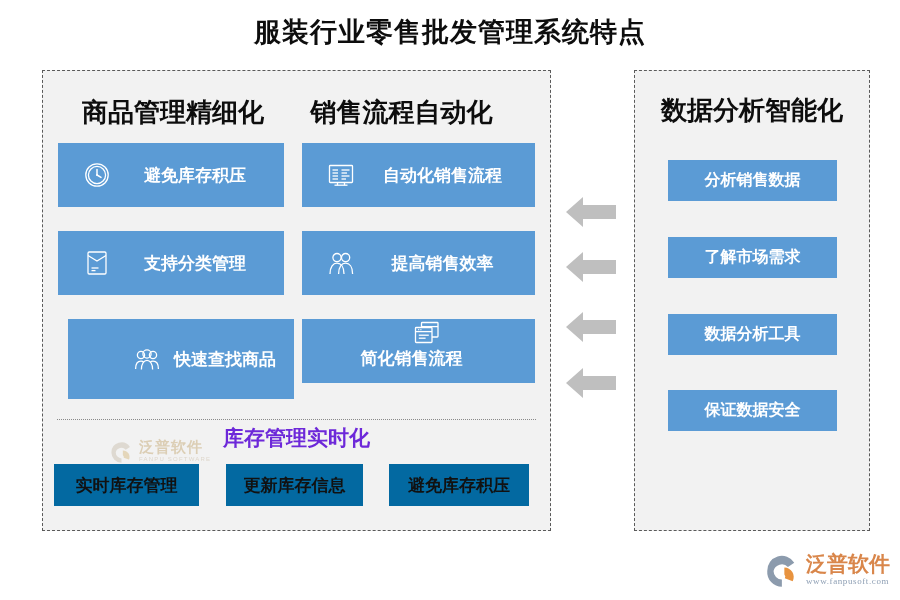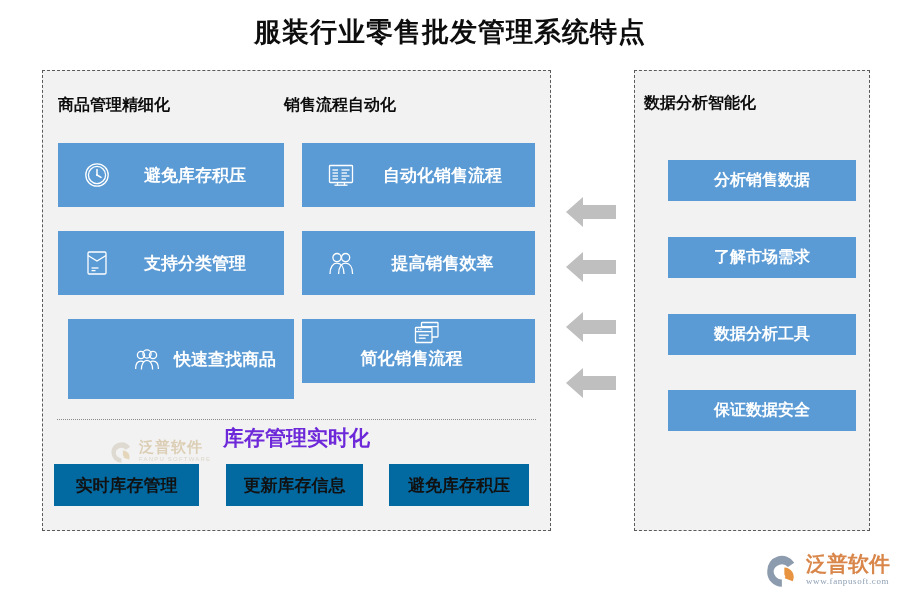--- a/index.html
+++ b/index.html
@@ -46,22 +46,22 @@
   .panel-right {
     left: 634px;
     top: 70px;
     width: 236px;
     height: 461px;
   }
 
   
   .col-head {
     position: absolute;
-    text-align: left;
-    font-size: 16px;
+    text-align: center;
+    font-size: 26px;
     font-weight: bold;
     color: #0d0d0d;
     font-family: "Liberation Serif", "DejaVu Serif", serif;
     white-space: nowrap;
   }
   .head-goods   { left: 58px;  top: 95px;  width: 230px; }
   .head-sales   { left: 284px; top: 95px;  width: 235px; }
   .head-data    { left: 644px; top: 93px;  width: 216px; }
 
   
@@ -134,21 +134,21 @@
     white-space: nowrap;
   }
   .chip0 { left: 54px;  width: 145px; }
   .chip1 { left: 226px; width: 137px; }
   .chip2 { left: 389px; width: 140px; }
 
   
   .rchip {
     position: absolute;
     left: 668px;
-    width: 188px;
+    width: 169px;
     height: 41px;
     background: #5b9bd5;
     display: flex;
     align-items: center;
     justify-content: center;
     font-size: 16px;
     font-weight: bold;
     color: #ffffff;
     font-family: "Liberation Serif", "DejaVu Serif", serif;
     white-space: nowrap;

